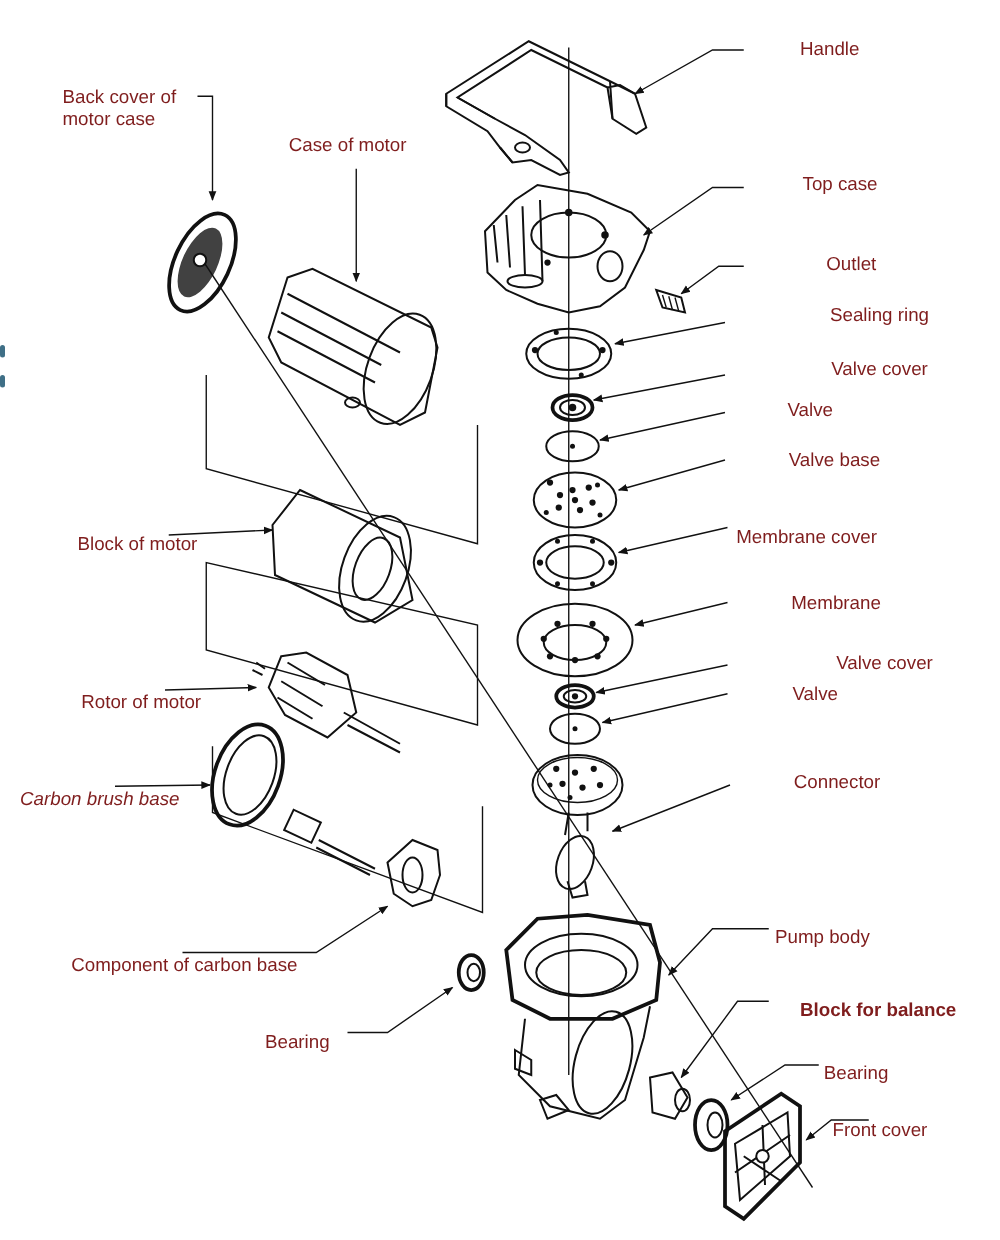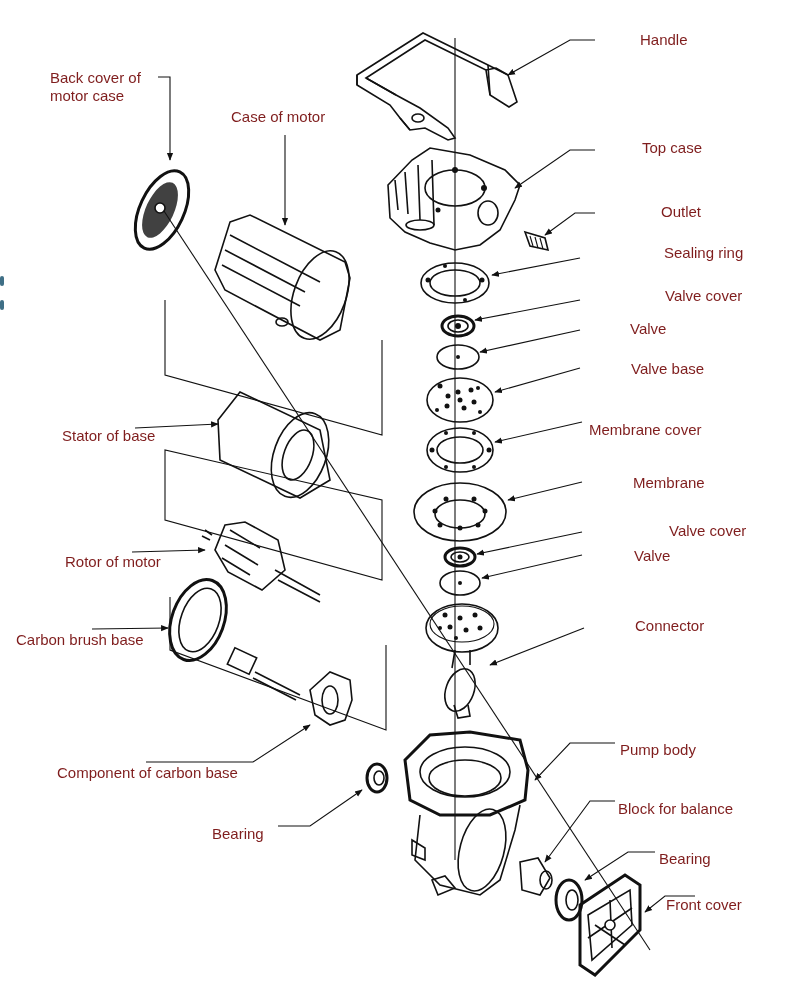--- a/index.html
+++ b/index.html
@@ -246,23 +246,23 @@
 <div class="lbl" style="left:664px;top:244px;">Sealing ring</div>
 <div class="lbl" style="left:665px;top:287px;">Valve cover</div>
 <div class="lbl" style="left:630px;top:320px;">Valve</div>
 <div class="lbl" style="left:631px;top:360px;">Valve base</div>
 <div class="lbl" style="left:589px;top:421px;">Membrane cover</div>
 <div class="lbl" style="left:633px;top:474px;">Membrane</div>
 <div class="lbl" style="left:669px;top:522px;">Valve cover</div>
 <div class="lbl" style="left:634px;top:547px;">Valve</div>
 <div class="lbl" style="left:635px;top:617px;">Connector</div>
 <div class="lbl" style="left:620px;top:741px;">Pump body</div>
-<div class="lbl" style="left:618px;top:800px;">Block for balance</div>
+<div class="lbl" style="left:640px;top:800px;font-weight:bold;">Block for balance</div>
 <div class="lbl" style="left:659px;top:850px;">Bearing</div>
 <div class="lbl" style="left:666px;top:896px;">Front cover</div>
 <div class="lbl" style="left:50px;top:69px;">Back cover of</div>
 <div class="lbl" style="left:50px;top:87px;">motor case</div>
 <div class="lbl" style="left:231px;top:108px;">Case of motor</div>
-<div class="lbl" style="left:62px;top:427px;">Stator of base</div>
+<div class="lbl" style="left:62px;top:427px;">Block of motor</div>
 <div class="lbl" style="left:65px;top:553px;">Rotor of motor</div>
-<div class="lbl" style="left:16px;top:631px;">Carbon brush base</div>
+<div class="lbl" style="left:16px;top:631px;font-style:italic;">Carbon brush base</div>
 <div class="lbl" style="left:57px;top:764px;">Component of carbon base</div>
 <div class="lbl" style="left:212px;top:825px;">Bearing</div>
 
 </body></html>

